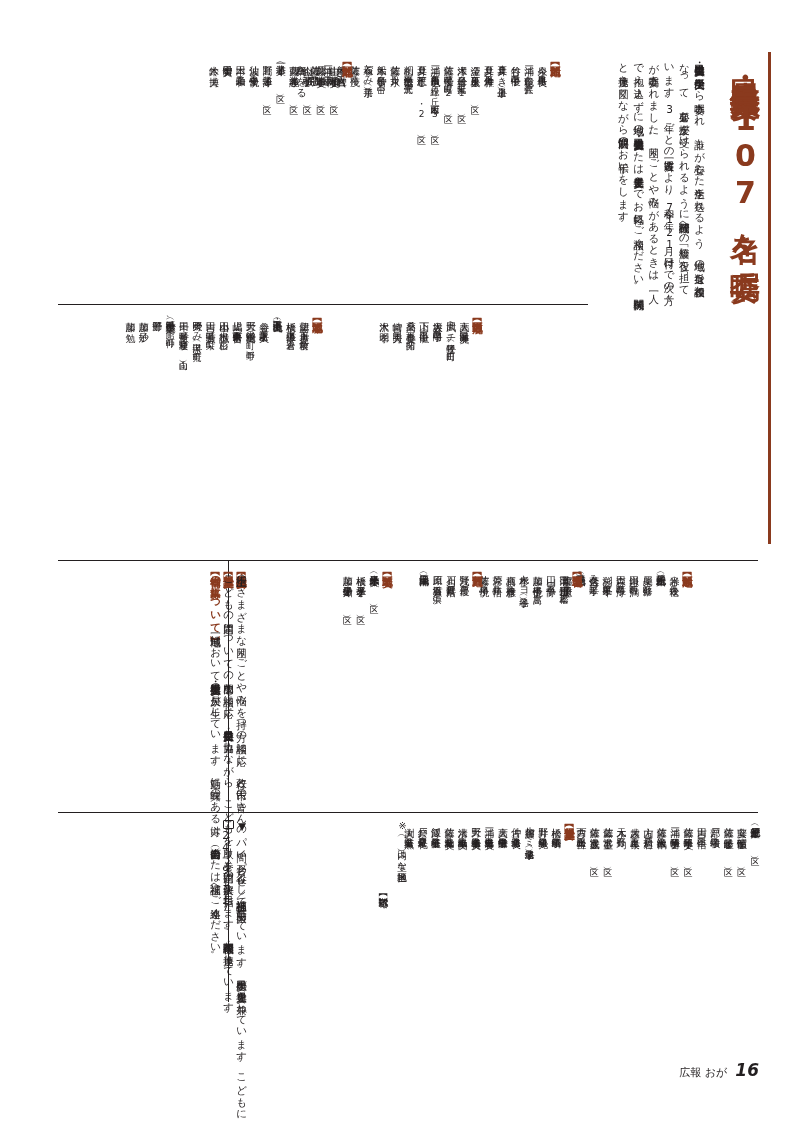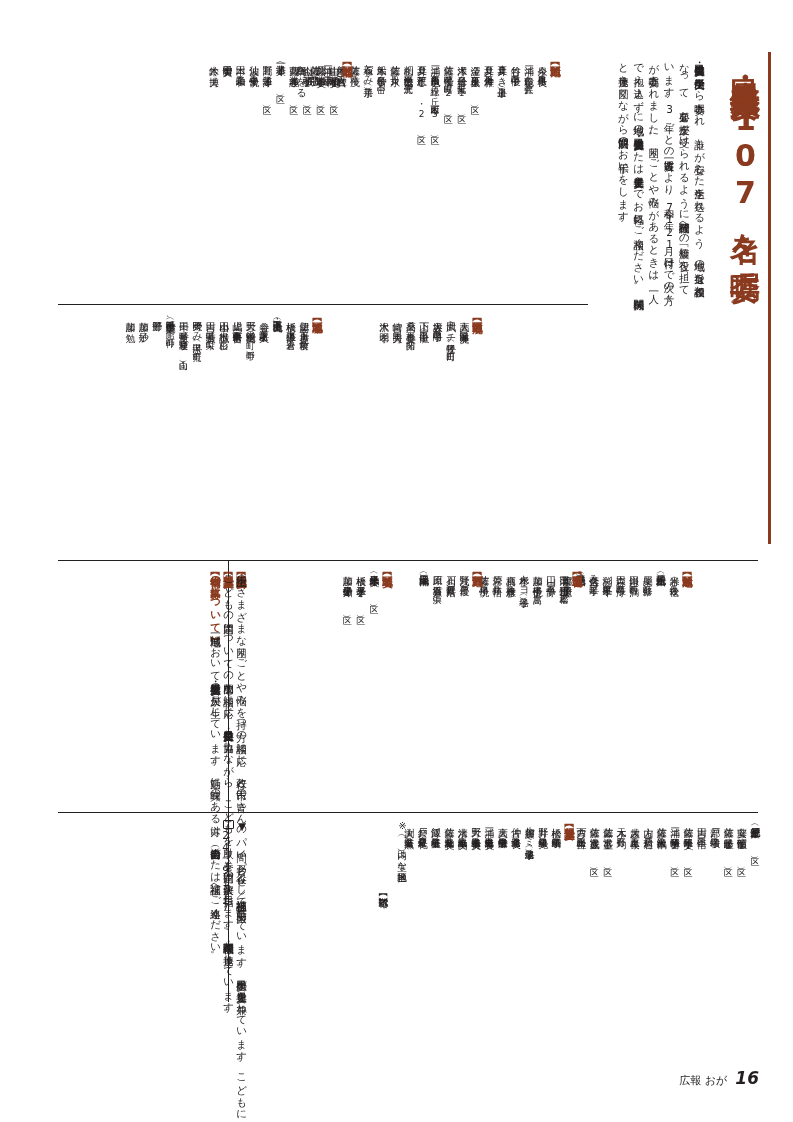--- a/index.html
+++ b/index.html
@@ -87,21 +87,21 @@
 
   .contact{
     position:absolute;
     font-size:10.5px;
     line-height:1.5;
   }
 
   
   .footer{
     position:absolute;
-    right:34px;bottom:34px;
+    right:34px;bottom:42px;
     font-size:11px;
     color:#231f20;
   }
   .footer .pg{font-size:17px;font-style:italic;font-weight:bold;margin-left:8px;}
 
   .phone-ico{
     display:inline-block;width:9px;height:7px;border:1px solid #231f20;
     border-radius:1px;vertical-align:middle;
   }
 </style>

